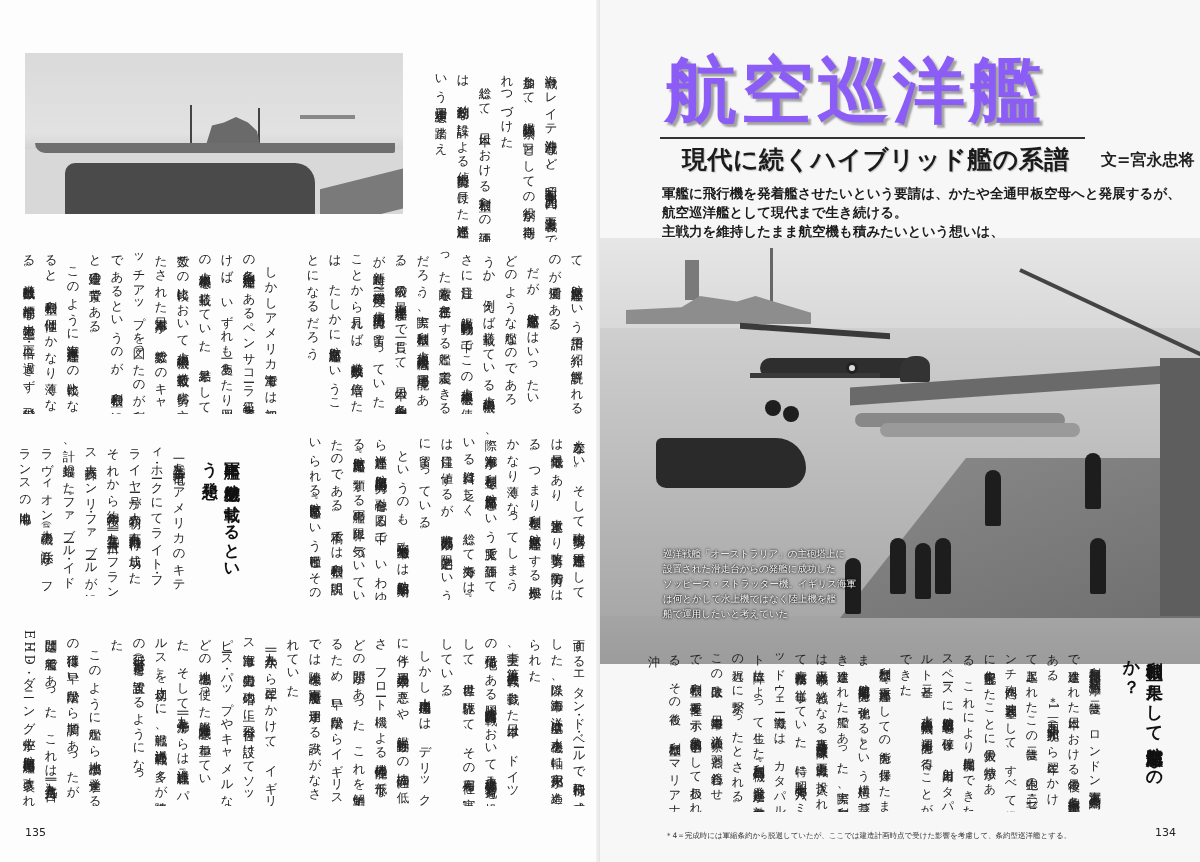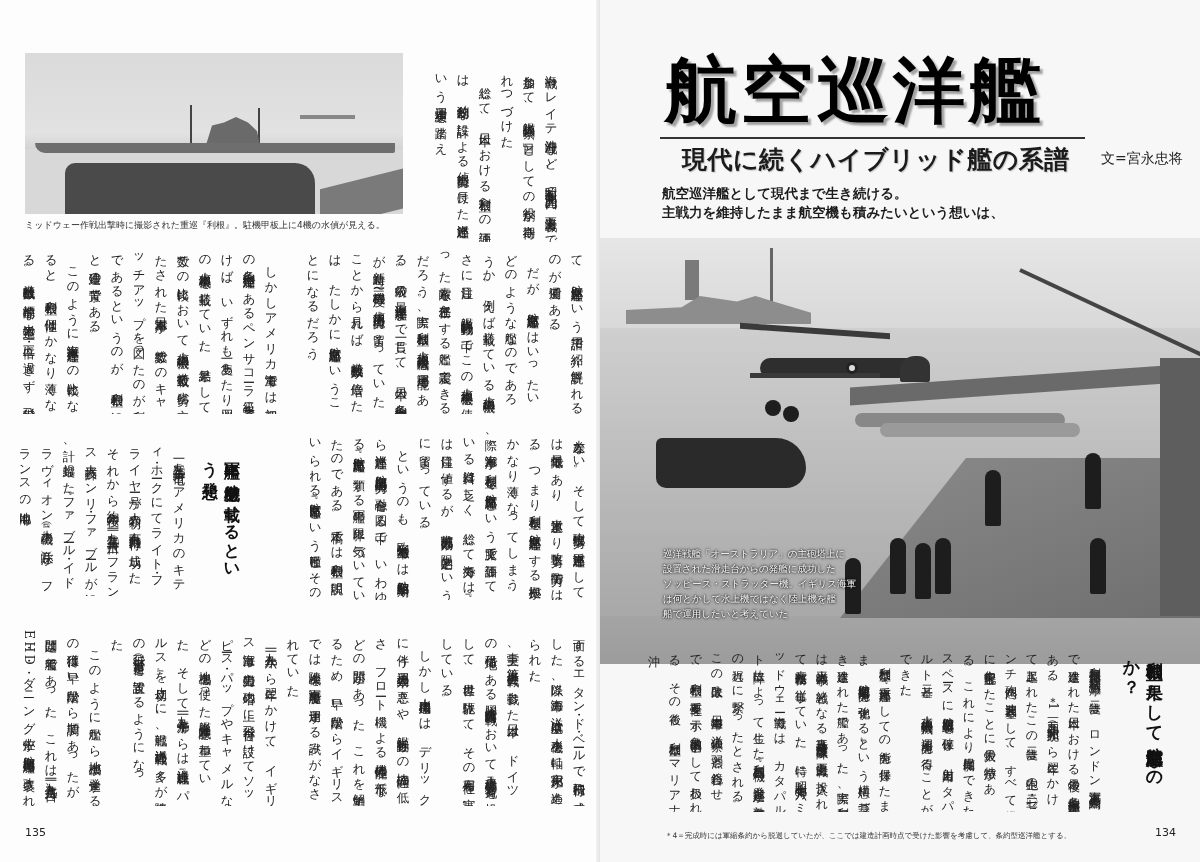--- a/index.html
+++ b/index.html
@@ -26,24 +26,24 @@
   
   .vcol { position: absolute; writing-mode: vertical-rl; font-size: 12.4px; line-height: 22px; letter-spacing: 1.2px; color: #222; text-align: start; overflow: hidden; }
   .vcol p { text-indent: 1em; }
   .vcol p.noindent { text-indent: 0; }
 
   .heading-v { position: absolute; writing-mode: vertical-rl; font-family: "DejaVu Sans", sans-serif; font-weight: bold; font-size: 16px; line-height: 22px; letter-spacing: 1px; color: #111; }
 
   .page-num { position: absolute; top: 826px; font-family: "DejaVu Sans", sans-serif; font-size: 11px; color: #222; }
 
   
-  .main-title { position: absolute; left: 665px; top: 48px; font-family: "DejaVu Sans", sans-serif; font-weight: bold; font-size: 72px; letter-spacing: 4px; color: #000000; text-shadow: 3px 3px 2px rgba(0,0,0,0.35); line-height: 84px; white-space: nowrap; }
+  .main-title { position: absolute; left: 665px; top: 48px; font-family: "DejaVu Sans", sans-serif; font-weight: bold; font-size: 72px; letter-spacing: 4px; color: #8b5cf6; text-shadow: 3px 3px 2px rgba(0,0,0,0.35); line-height: 84px; white-space: nowrap; }
   .title-rule { position: absolute; left: 660px; top: 137px; width: 425px; height: 2px; background: #333; }
   .subtitle { position: absolute; left: 660px; top: 143px; font-family: "DejaVu Sans", sans-serif; font-weight: bold; font-size: 25px; color: #1b1b1b; letter-spacing: 0.5px; white-space: nowrap; text-shadow: 1px 1px 1px rgba(0,0,0,0.2); margin-left: 22px; }
-  .byline { position: absolute; left: 1101px; top: 150px; font-size: 14px; color: #222; white-space: nowrap; }
+  .byline { position: absolute; left: 1101px; top: 150px; font-size: 16px; color: #222; white-space: nowrap; font-weight: bold; }
   .lead { position: absolute; left: 662px; top: 184px; font-family: "DejaVu Sans", sans-serif; font-weight: bold; font-size: 13.5px; line-height: 19px; color: #1b1b1b; white-space: nowrap; }
 
   
   .photo-right { position: absolute; left: 600px; top: 238px; width: 600px; height: 426px; background: linear-gradient(180deg, #e6e6e6 0%, #d6d6d6 25%, #bdbdbd 55%, #9c9c9c 100%); overflow: hidden; }
   .pr-sea { position: absolute; left: 0; top: 90px; width: 600px; height: 288px; background: linear-gradient(180deg, #cfcfcf, #a8a8a8); }
   .pr-battleship { position: absolute; left: 26px; top: 58px; width: 185px; height: 28px; background: #8d8d8d; clip-path: polygon(0 50%, 30% 40%, 40% 0, 60% 20%, 70% 0, 100% 60%, 100% 100%, 0 100%); }
   .pr-tower { position: absolute; left: 85px; top: 22px; width: 14px; height: 40px; background: #7a7a7a; }
   .pr-mast { position: absolute; left: 170px; top: 10px; width: 3px; height: 55px; background: #666; }
   .pr-plane-body { position: absolute; left: 160px; top: 120px; width: 160px; height: 20px; background: #2e2e2e; border-radius: 12px 4px 4px 12px; }
   .pr-wing-top { position: absolute; left: 140px; top: 90px; width: 150px; height: 6px; background: #3a3a3a; transform: skewY(4deg); }
@@ -74,21 +74,20 @@
     <div class="photo-left">
       <div class="sea"></div>
       <div class="distant"></div>
       <div class="mast1"></div>
       <div class="mast2"></div>
       <div class="superstructure"></div>
       <div class="ship"></div>
       <div class="foreground"></div>
       <div class="foreground2"></div>
     </div>
-    <div class="caption-left">ミッドウェー作戦出撃時に撮影された重巡『利根』。駐機甲板上に4機の水偵が見える。</div>
 
     <div class="vcol" style="left:412px; top:66px; width:150px; height:176px;">
       <p class="noindent">海戦やレイテ沖海戦など、昭和十九年（一九四四）の主要海戦まで参加して、艦隊偵察の「目」としての役割が期待されつづけた。</p>
       <p>総じて、日本における利根型への評価は、独創的な設計による偵察能力に長けた巡洋艦という運用実績を踏まえ</p>
     </div>
 
     <div class="vcol" style="left:288px; top:246px; width:300px; height:168px;">
       <p class="noindent">て、航空巡洋艦という用語で紹介、解説されるのが通例である。</p>
       <p>だが、航空巡洋艦とはいったいどのような艦なのであろうか。例えば搭載している水上偵察機の多さに注目し、艦隊作戦行動の中でこの水上偵察機を使った索敵を主任務とする艦と定義できるだろう。実際、利根型は水上偵察機六機を運用可能である。前級の最上型巡洋艦まで一貫して、日本の条約型巡洋艦が新造時、二〜三機程度の水偵運用能力に留まっていたことから見れば、搭載機数が倍増した利根型は、たしかに航空巡洋艦ということになるだろう。</p>
     </div>
@@ -123,20 +122,21 @@
   <div class="gutter"></div>
 
   <div class="page-right"></div>
 
   <div class="main-title">航空巡洋艦</div>
   <div class="title-rule"></div>
   <div class="subtitle">現代に続くハイブリッド艦の系譜</div>
   <div class="byline">文=宮永忠将</div>
 
   <div class="lead">
+    <div>軍艦に飛行機を発着艦させたいという要請は、かたや全通甲板空母へと発展するが、</div>
     <div>航空巡洋艦として現代まで生き続ける。</div>
     <div>主戦力を維持したまま航空機も積みたいという想いは、</div>
   </div>
 
   <div class="photo-right">
     <div class="pr-sea"></div>
     <div class="pr-tower"></div>
     <div class="pr-mast"></div>
     <div class="pr-battleship"></div>
     <div class="pr-crane"></div>

